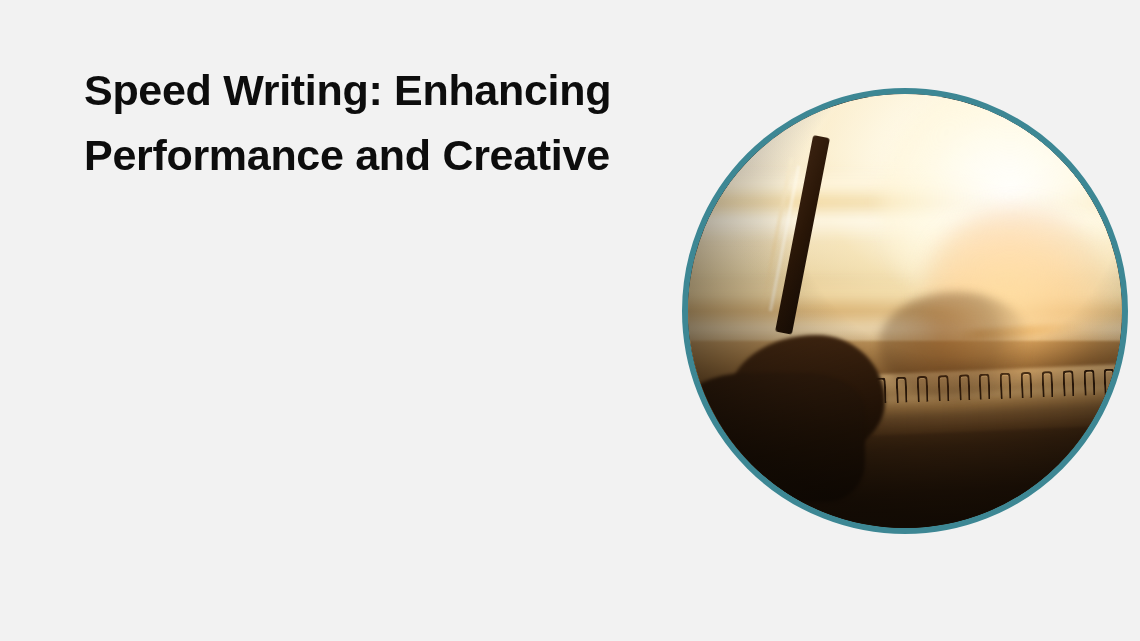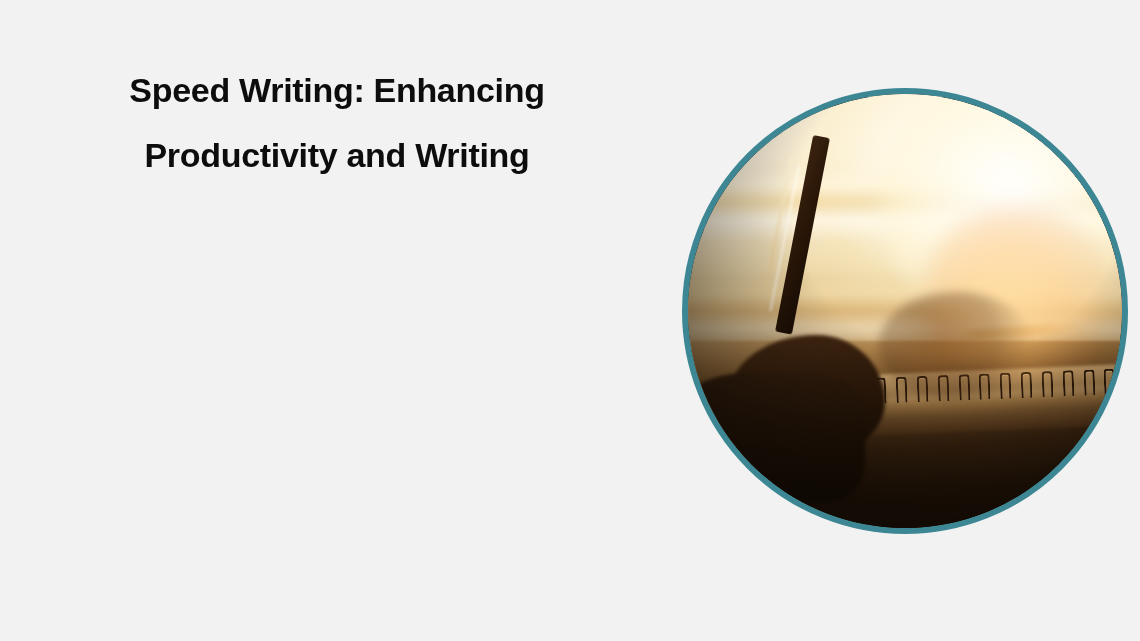--- a/index.html
+++ b/index.html
@@ -26,21 +26,21 @@
   .title-block {
     position: absolute;
     left: 84px;
     top: 58px;
     width: 506px;
     text-align: center;
   }
   .title-line {
     display: block;
     font-family: "Liberation Sans", sans-serif;
-    font-size: 34px;
+    font-size: 43px;
     font-weight: bold;
     line-height: 65px;
     letter-spacing: -0.3px;
     color: #0d0d0d;
     white-space: nowrap;
   }
 
   
   .photo-circle {
     position: absolute;
@@ -326,21 +326,21 @@
         rgba(10,6,2,0.62) 100%);
   }
 </style>
 </head>
 <body>
 
 <div class="slide">
 
   <div class="title-block">
     <span class="title-line">Speed Writing: Enhancing</span>
-    <span class="title-line">Productivity and Writing</span>
+    <span class="title-line">Performance and Creative</span>
   </div>
 
   <div class="photo-circle">
     <div class="photo-inner">
 
       <div class="scene-base"></div>
       <div class="scene-bands"></div>
       <div class="scene-glow"></div>
       <div class="bg-pencil"></div>
 

